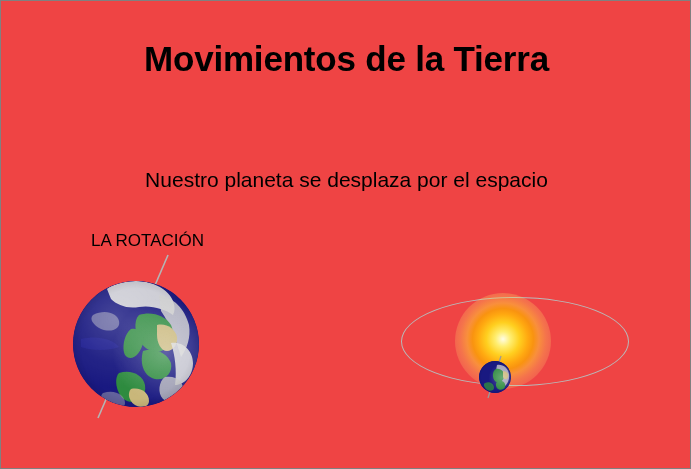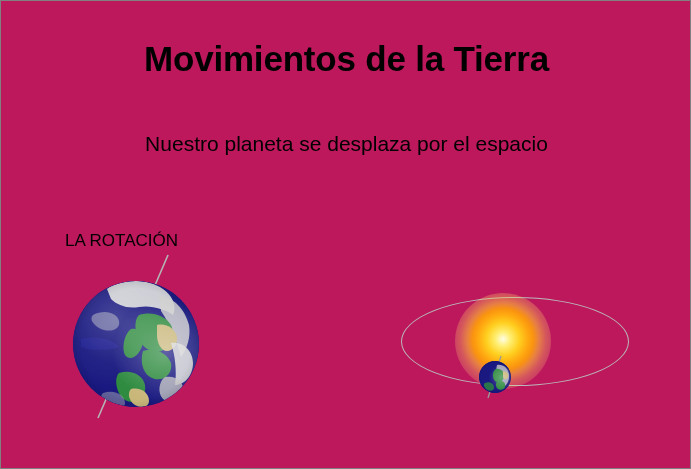--- a/index.html
+++ b/index.html
@@ -7,21 +7,21 @@
     padding: 0;
     background: #ffffff;
   }
   body {
     font-family: "Liberation Sans", sans-serif;
   }
   #slide {
     position: relative;
     width: 691px;
     height: 469px;
-    background: #be185d;
+    background: #ef4444;
     border: 1px solid #808080;
     box-sizing: border-box;
     overflow: hidden;
   }
 
   
   .slide-title {
     position: absolute;
     left: 0;
     top: 38px;
@@ -38,28 +38,29 @@
   .subtitle {
     position: absolute;
     left: 0;
     top: 129px;
     width: 691px;
     text-align: center;
     font-size: 21px;
     line-height: 28px;
     color: #000000;
   }
-  .subtitle .line { display: block; }
+  .subtitle .line { display: block; margin-top: 36px; }
 
   
   .caption {
     position: absolute;
     font-size: 17px;
     color: #000000;
     white-space: nowrap;
+    margin-left: 26px;
   }
   .caption-rotation { left: 64px;  top: 230px; }
   .caption-traslacion { left: 437px; top: 230px; }
 
   
   .rotation-figure {
     position: absolute;
     left: 55px;
     top: 252px;
     width: 200px;

